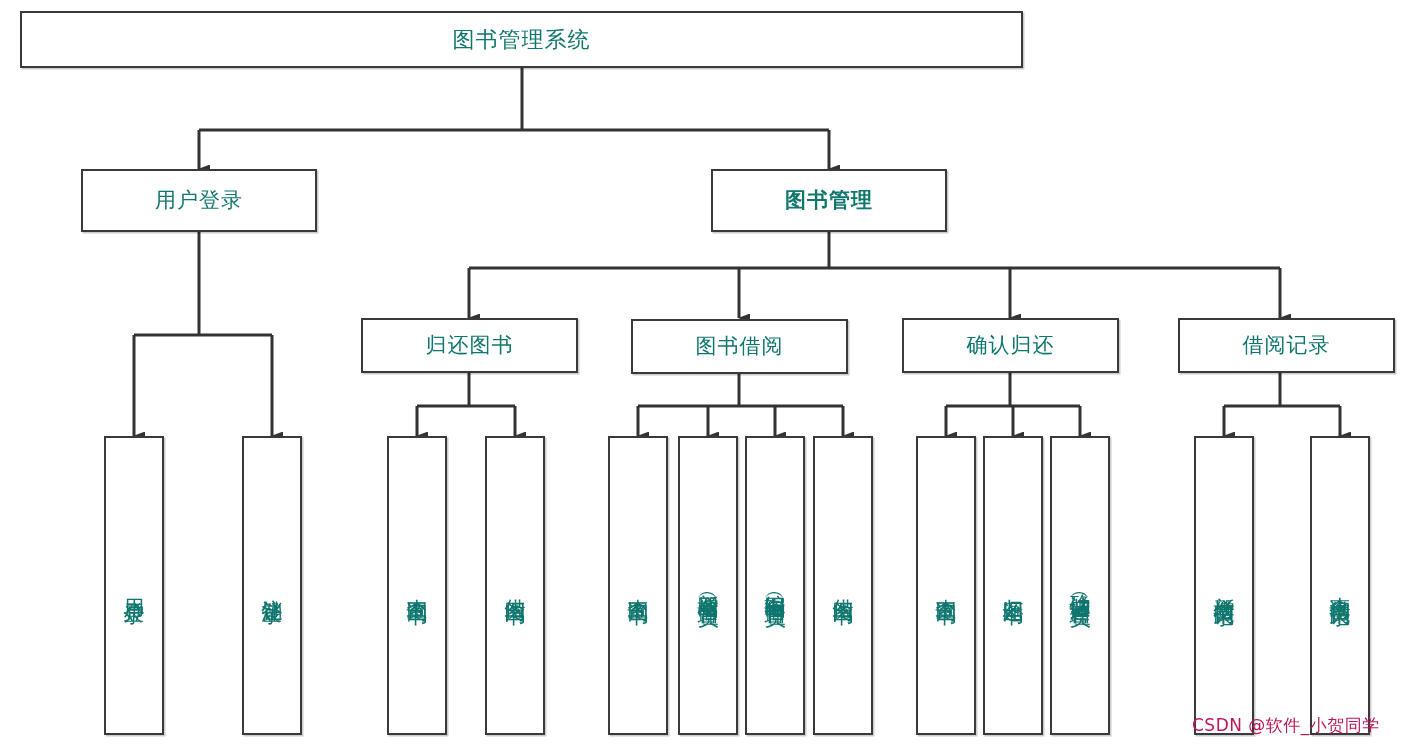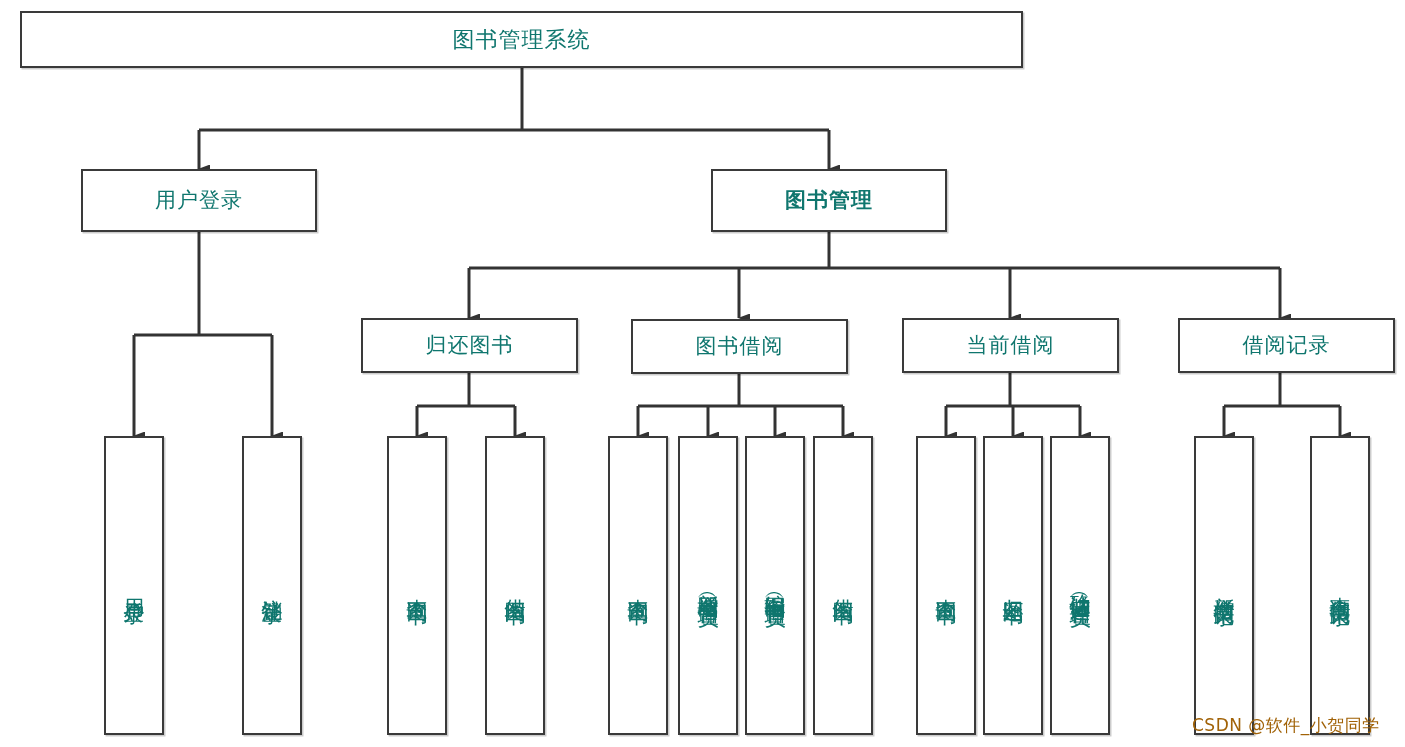--- a/index.html
+++ b/index.html
@@ -47,21 +47,21 @@
   .node.vertical .node-label {
     writing-mode: vertical-rl;
     text-orientation: upright;
     font-size: 21px;
     letter-spacing: 2px;
     line-height: 1.05;
   }
   .node.root .node-label { font-size: 22px; }
   .watermark {
     position: absolute;
-    color: #a16207;
+    color: #be185d;
     font-size: 17px;
     letter-spacing: 0.5px;
     white-space: nowrap;
     user-select: none;
   }
 </style>
 </head>
 <body>
 
 <div id="diagram-root">
@@ -120,21 +120,21 @@
     <span class="node-label">图书管理</span>
   </div>
 
   <div class="node" style="left: 361px; top: 318px; width: 217px; height: 55px;">
     <span class="node-label">归还图书</span>
   </div>
   <div class="node" style="left: 631px; top: 319px; width: 217px; height: 55px;">
     <span class="node-label">图书借阅</span>
   </div>
   <div class="node" style="left: 902px; top: 318px; width: 217px; height: 55px;">
-    <span class="node-label">当前借阅</span>
+    <span class="node-label">确认归还</span>
   </div>
   <div class="node" style="left: 1172px; top: 318px; width: 217px; height: 55px; margin-left: 6px;">
     <span class="node-label">借阅记录</span>
   </div>
 
   <div class="node vertical" style="left: 104px; top: 436px; width: 60px; height: 299px;">
     <span class="node-label">用户登录</span>
   </div>
   <div class="node vertical" style="left: 242px; top: 436px; width: 60px; height: 299px;">
     <span class="node-label">注销登录</span>

